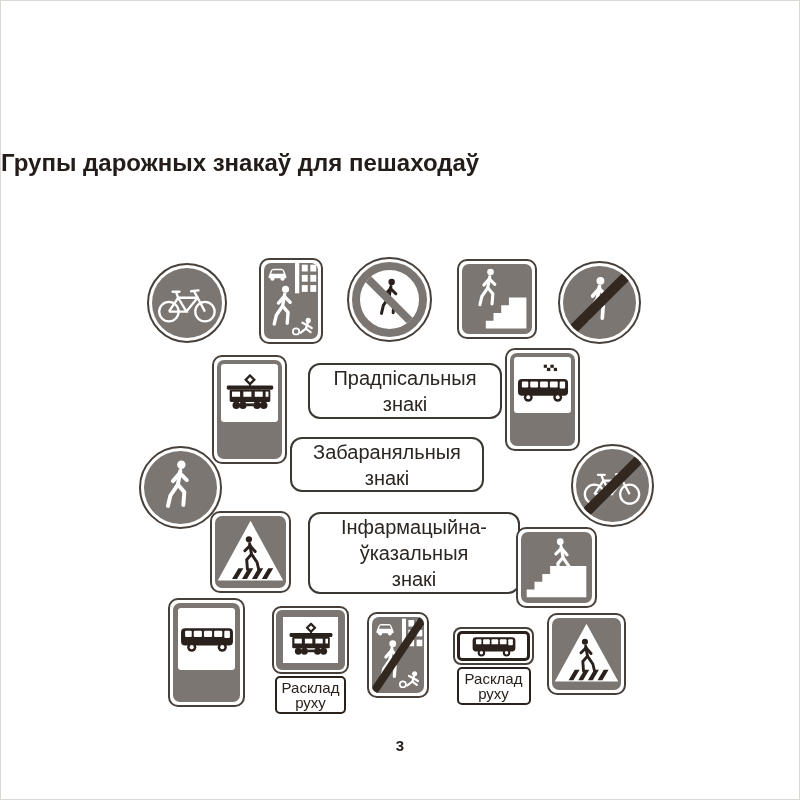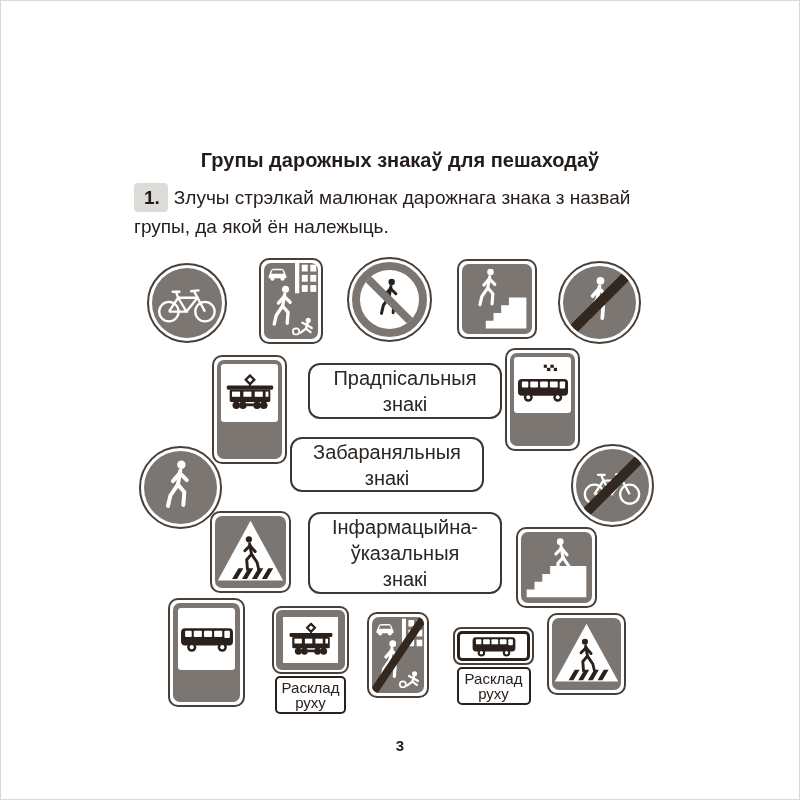--- a/index.html
+++ b/index.html
@@ -1,21 +1,21 @@
 <!DOCTYPE html>
 <html><head>
 <meta charset="utf-8">
 <style>
   html,body{margin:0;padding:0;background:#ffffff;}
   body{font-family:"Liberation Sans", sans-serif;}
   .page{position:relative;width:800px;height:800px;background:#fff;border:1px solid #dcd8d4;box-sizing:border-box;overflow:hidden;}
   .title{position:absolute;top:42px;left:0;right:0;margin:0;text-align:center;
          font-size:27px;line-height:38px;font-weight:700;color:#231c18;white-space:pre-line;letter-spacing:.5px;}
-  .subtitle{position:absolute;top:148px;left:0;right:0;margin:0;text-align:center;
-         font-size:20px;font-weight:700;color:#231c18;}
+  .subtitle{position:absolute;top:148px;left:0;right:0;margin:0;
+         font-size:24px;font-weight:700;color:#231c18;}
   .task{position:absolute;top:182px;left:133px;width:540px;margin:0;font-size:19px;line-height:29px;color:#251d19;}
   .task-num{display:inline-block;background:#dcdbd8;color:#231c18;font-weight:700;
          padding:0 8px 0 10px;border-radius:4px;margin-right:6px;}
   .pageno{position:absolute;top:736px;left:0;right:0;text-align:center;font-size:15px;font-weight:700;color:#231c18;}
 
   
   .sgn{position:absolute;box-sizing:border-box;}
   .circle-sign{border:2px solid #473f39;border-radius:50%;background:#fff;padding:3px;}
   .disc{width:100%;height:100%;border-radius:50%;background:#7b7672;position:relative;overflow:hidden;}
   .ring{width:100%;height:100%;border-radius:50%;border:8px solid #7b7672;background:#fff;position:relative;overflow:hidden;box-sizing:border-box;}
@@ -129,21 +129,20 @@
           <path d="M26 14 L34 19"></path>
       </g>
     </symbol>
   </defs>
 </svg>
 
 <div class="page">
 
   <h2 class="subtitle">Групы дарожных знакаў для пешаходаў</h2>
 
-  <p class="task"><span class="task-num">1.</span><span>Злучы стрэлкай малюнак дарожнага знака з назвай групы, да якой ён належыць.</span></p>
 
   <div class="sgn circle-sign" style="left:146px;top:262px;width:80px;height:80px">
     <div class="disc">
       <svg class="abs" viewBox="0 0 100 100" style="color:#fff">
         <g transform="translate(7,24) scale(0.66)">
             <use href="#bicycle" width="130" height="85"></use>
           </g>
       </svg>
     </div>
   </div>
@@ -257,21 +256,21 @@
       <svg class="abs" viewBox="0 0 100 100">
         <polygon points="50,6 96,90 4,90" fill="#fff"></polygon>
         <g style="color:#2b211c" transform="translate(67,27) scale(-0.52,0.52)">
             <use href="#walker" width="60" height="100"></use>
           </g>
         <path fill="#2b211c" d="M24 88 L33 73 H40 L31 88 Z M38 88 L47 73 H54 L45 88 Z M52 88 L61 73 H68 L59 88 Z M66 88 L75 73 H82 L73 88 Z"></path>
       </svg>
     </div>
   </div>
 
-  <div class="group-box" style="left:299px;top:511px;width:194px;height:82px">
+  <div class="group-box" style="left:299px;top:511px;width:212px;height:82px">
     <span>Інфармацыйна-
 ўказальныя
 знакі</span>
   </div>
 
   <div class="sgn rect-sign" style="left:515px;top:526px;width:81px;height:81px">
     <div class="fill">
       <svg class="abs" viewBox="0 0 100 100" style="color:#fff">
         <path fill="#fff" d="M8 92 V81 H19 V70 H30 V59 H41 V48 H92 V92 Z"></path>
         <g transform="translate(76,8) scale(-0.56,0.56)">

